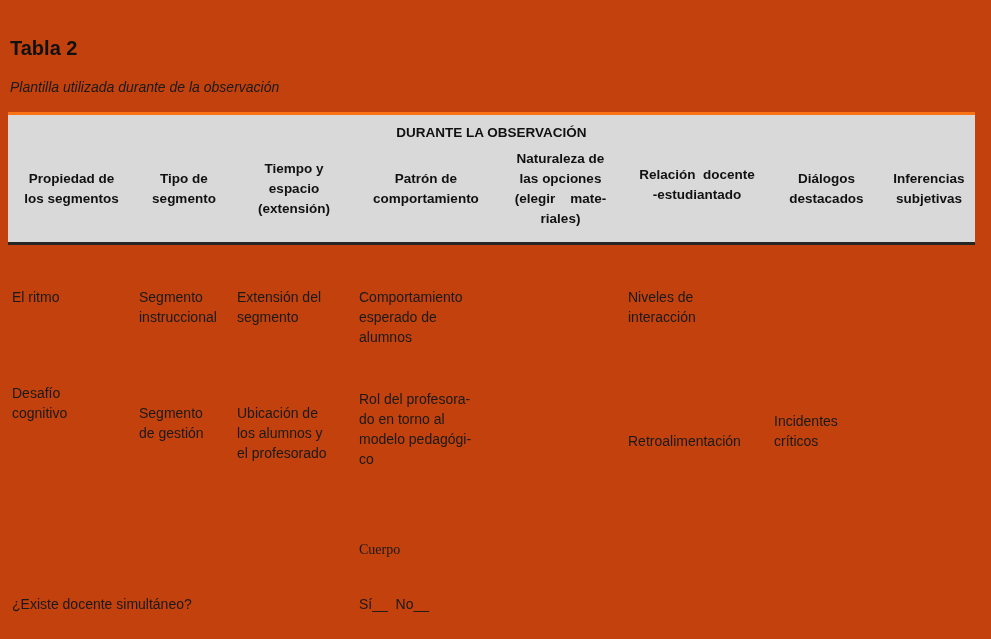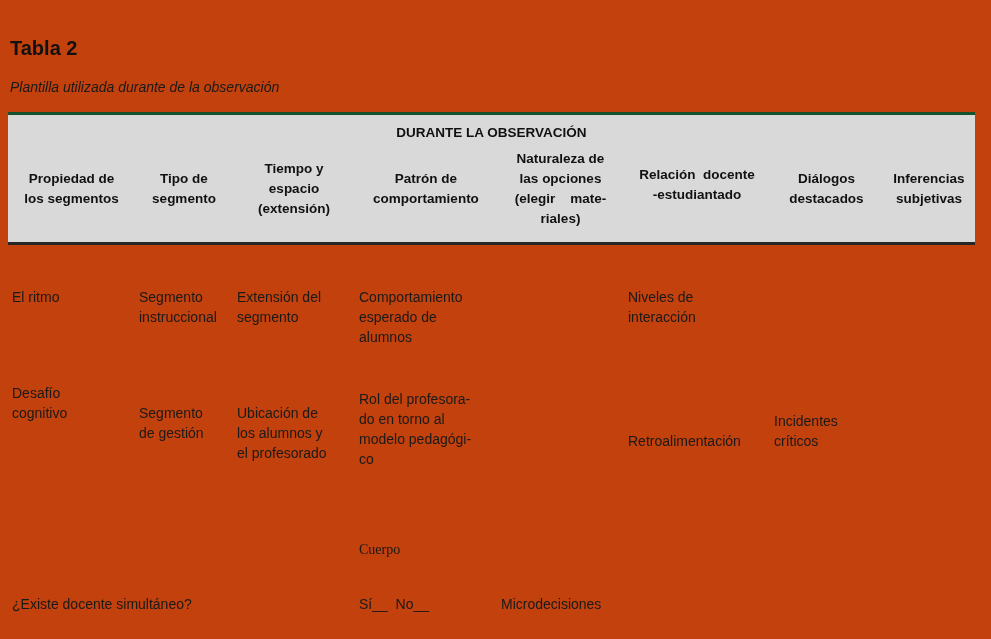--- a/index.html
+++ b/index.html
@@ -22,21 +22,21 @@
     font-size:14px; line-height:22px;
     font-style:italic;
     color:#1a1a1a;
   }
   .tbl {
     margin:14px 0 0 8px;
     width:967px;
   }
   .thead {
     background:#d9d9d9;
-    border-top:3px solid #14532d;
+    border-top:3px solid #f97316;
     border-bottom:3px solid #262626;
     padding:8px 0 7px 0;
   }
   .spanner {
     text-align:center;
     font-weight:bold;
     font-size:13.5px; line-height:20px;
     color:#111111;
   }
   .cols, .tr {
@@ -156,21 +156,20 @@
         <div class="td">Cuerpo</div>
         <div class="td"></div>
         <div class="td"></div>
         <div class="td"></div>
         <div class="td"></div>
       </div>
 
       <div class="tr rowD">
         <div class="td span3">¿Existe docente simultáneo?</div>
         <div class="td">Sí__  No__</div>
-        <div class="td">Microdecisiones</div>
         <div class="td"></div>
         <div class="td"></div>
         <div class="td"></div>
       </div>
 
       <div class="tr rowE">
         <div class="td"></div>
         <div class="td"></div>
         <div class="td"></div>
         <div class="td"></div>

